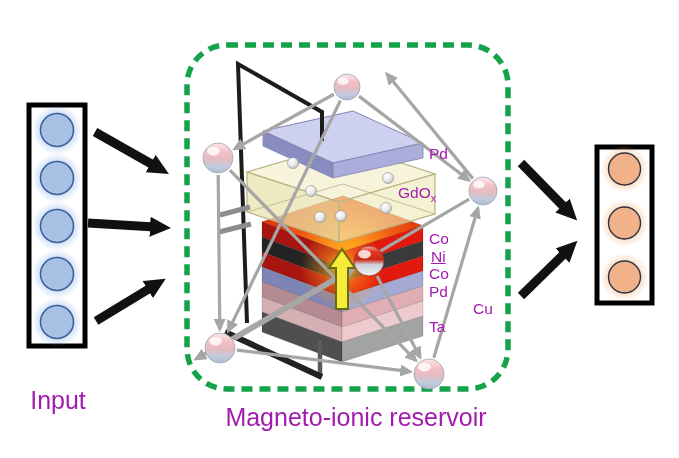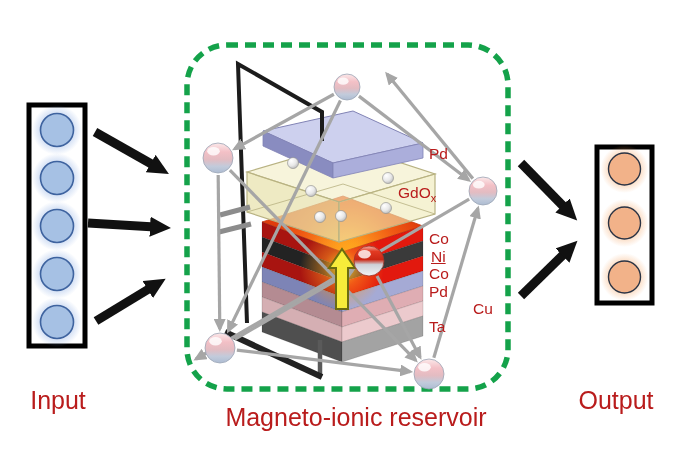--- a/index.html
+++ b/index.html
@@ -1,19 +1,19 @@
 <!DOCTYPE html>
 <html><head>
 <meta charset="utf-8">
 <style>
   html,body{margin:0;padding:0;background:#ffffff;}
   .screen{position:relative;width:679px;height:458px;background:#ffffff;overflow:hidden;
           font-family:"Liberation Sans",sans-serif;}
   #scene{position:absolute;left:0;top:0;}
-  .lbl{position:absolute;color:#b91c1c;white-space:nowrap;}
+  .lbl{position:absolute;color:#a21caf;white-space:nowrap;}
   .big-lbl{font-size:25px;text-align:center;}
   .layer-lbl{font-size:15.5px;line-height:16px;}
   .layer-lbl sub{font-size:11px;}
   #input-label{left:18px;top:386px;width:80px;}
   #output-label{left:566px;top:386px;width:100px;}
   #reservoir-label{left:196px;top:403px;width:320px;}
   #pd-slab-label{left:429px;top:146px;}
   #gdox-label{left:398px;top:185px;}
   .l0{left:429px;top:231px;} .l1{left:431px;top:249px;text-decoration:underline;} .l2{left:429px;top:266px;}
   .l3{left:429px;top:284px;} .l4{left:428px;top:301px;margin-left:45px;} .l5{left:429px;top:319px;}
@@ -182,21 +182,20 @@
         <circle cx="369" cy="261" r="15" fill="url(#gradBallRed)" stroke="#9a352b" stroke-width="0.8"></circle>
         <ellipse cx="364.5" cy="254.25" rx="6.3" ry="4.2" fill="rgba(255,255,255,0.8)"></ellipse>
         <circle cx="220" cy="348" r="15" fill="url(#gradNodePink)" stroke="#9aa4b5" stroke-width="0.8"></circle>
         <ellipse cx="215.5" cy="341.25" rx="6.3" ry="4.2" fill="rgba(255,255,255,0.8)"></ellipse>
         <circle cx="429" cy="374" r="15" fill="url(#gradNodePink)" stroke="#9aa4b5" stroke-width="0.8"></circle>
         <ellipse cx="424.5" cy="367.25" rx="6.3" ry="4.2" fill="rgba(255,255,255,0.8)"></ellipse>
       </g>
 </svg>
 
 <div class="lbl big-lbl" id="input-label">Input</div>
-<div class="lbl big-lbl" id="output-label">Output</div>
 <div class="lbl big-lbl" id="reservoir-label">Magneto-ionic reservoir</div>
 
 <div class="lbl layer-lbl" id="pd-slab-label">Pd</div>
 <div class="lbl layer-lbl" id="gdox-label"><span>GdO</span><sub>x</sub></div>
 <div class="lbl layer-lbl l0">Co</div>
 <div class="lbl layer-lbl l1">Ni</div>
 <div class="lbl layer-lbl l2">Co</div>
 <div class="lbl layer-lbl l3">Pd</div>
 <div class="lbl layer-lbl l4">Cu</div>
 <div class="lbl layer-lbl l5">Ta</div>

